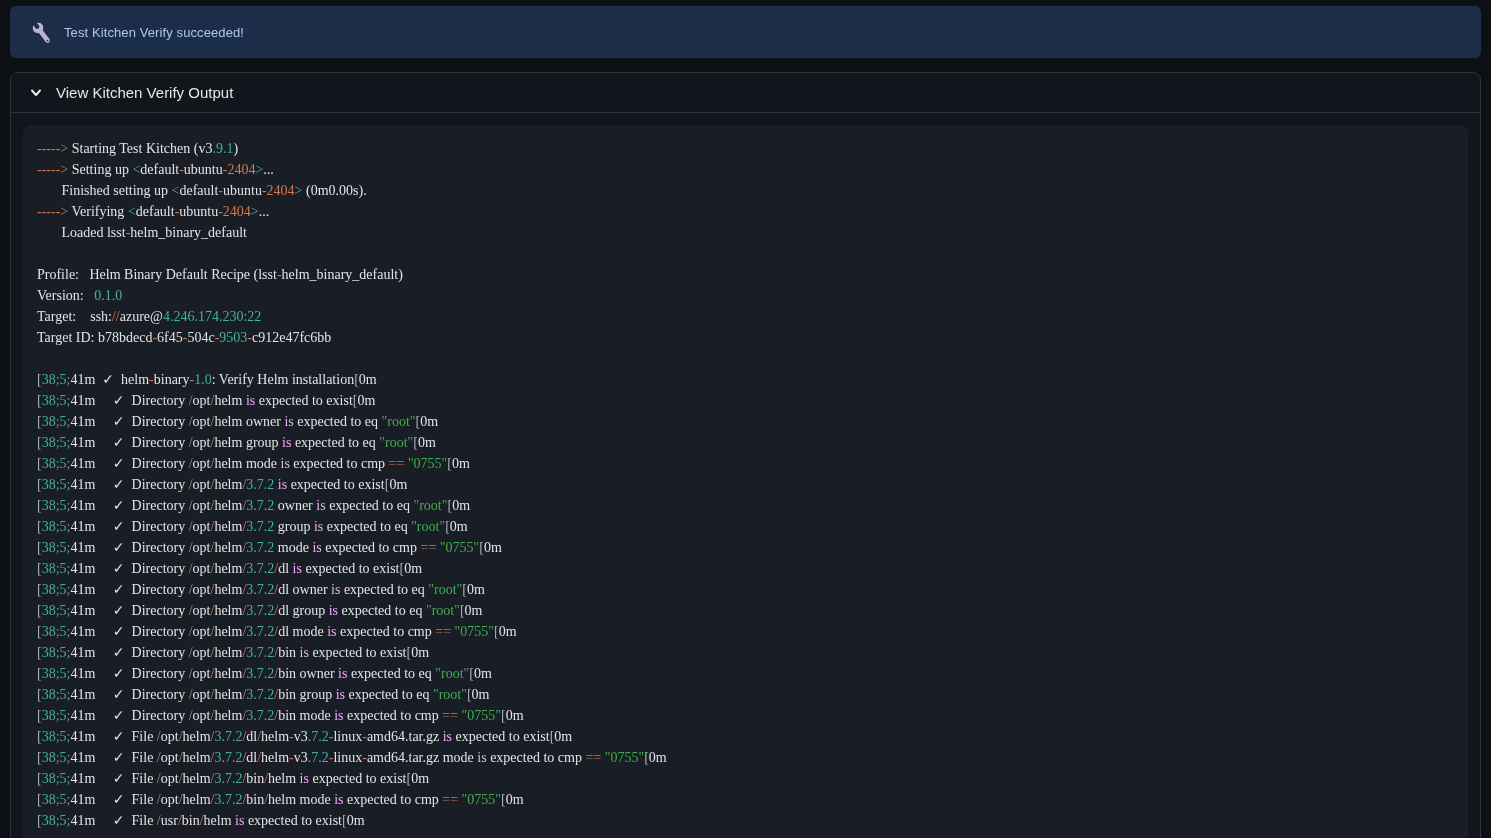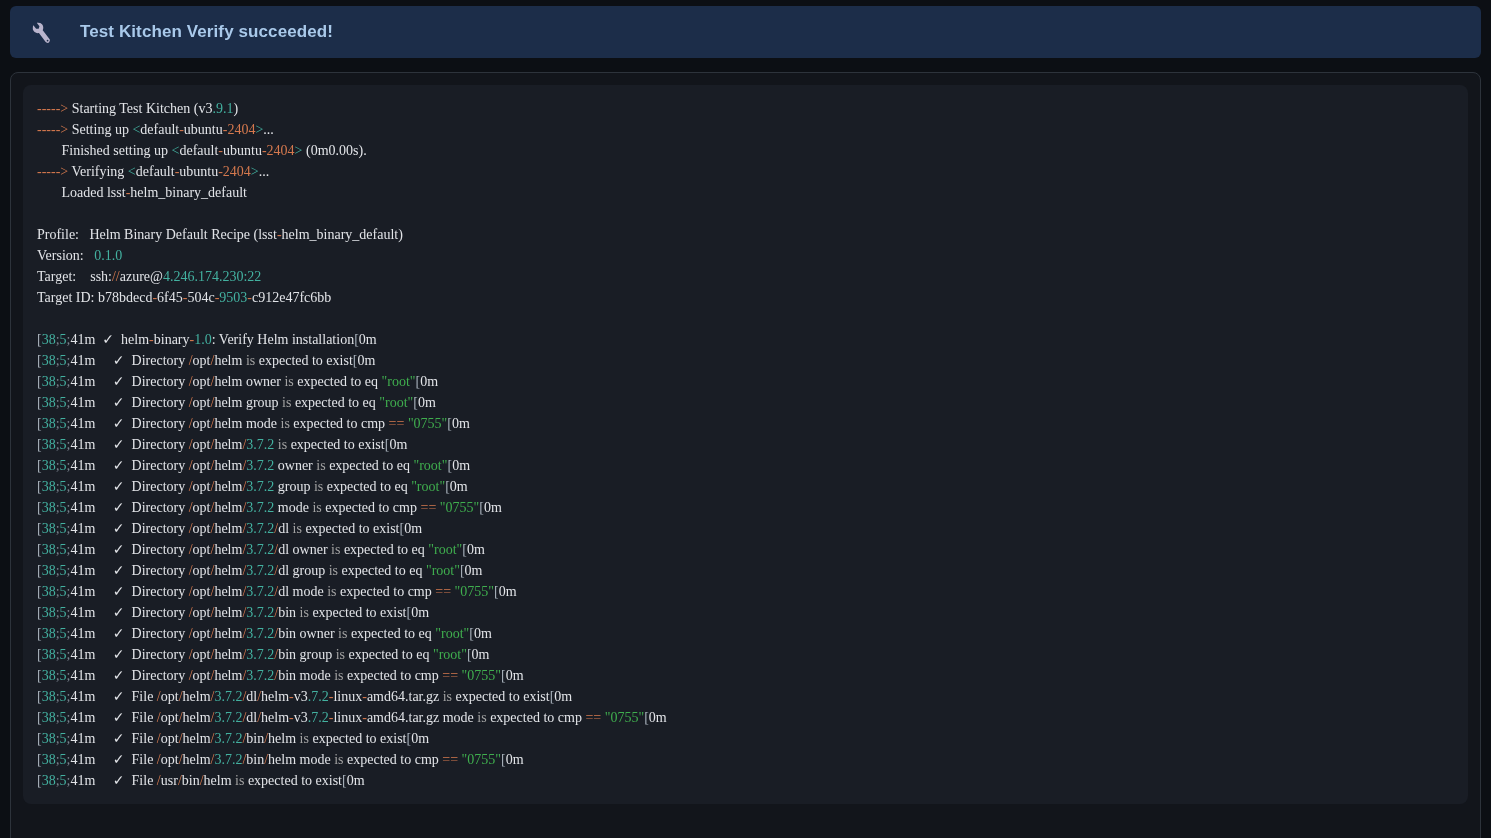--- a/index.html
+++ b/index.html
@@ -15,24 +15,23 @@
     height: 52px;
     background: #1c2d49;
     border-radius: 6px;
     display: flex;
     align-items: center;
     padding: 0 22px;
     gap: 13px;
   }
   .banner .msg {
     color: #a9c9ea;
-    font-size: 17px;
-    font-weight: 700;
+    font-size: 13px;
+    font-weight: 400;
     letter-spacing: .1px;
-    margin-left: 16px;
   }
   .wrench { width: 19px; height: 19px; transform: scaleX(-1) rotate(-8deg); flex: 0 0 auto; }
   
   .panel {
     margin: 0 10px;
     border: 1px solid #2d333b;
     border-radius: 8px;
     background: #12151b;
     height: 900px; 
   }
@@ -57,25 +56,31 @@
     border-radius: 8px;
     padding: 13px 14px;
     font-family: "DejaVu Sans Mono", monospace;
     font-size: 14px;
     line-height: 21px;
     white-space: pre;
     overflow: hidden;
   }
   .term-line { min-height: 21px; font-family: Liberation Serif, serif; }
 </style>
-<style>.c-w{color:#e2e4e8}.c-o{color:#d5794e}.c-t{color:#43b1a0}.c-b{color:#a3a3a3}.c-g{color:#3fae4e}.c-gy{color:#7d8590}.c-br{color:#a9b2bc}</style></head>
+<style>.c-w{color:#e2e4e8}.c-o{color:#d5794e}.c-t{color:#43b1a0}.c-b{color:#f0abfc}.c-g{color:#3fae4e}.c-gy{color:#7d8590}.c-br{color:#a9b2bc}</style></head>
 <body>
 
 <div class="banner">
   <svg class="wrench" viewBox="0 0 512 512" aria-hidden="true">
     <path fill="#b9b4cc" d="M507.73 109.1c-2.24-9.03-13.54-12.09-20.12-5.51l-74.36 74.36-67.88-11.31-11.31-67.88 74.36-74.36c6.62-6.62 3.43-17.9-5.66-20.16-47.38-11.74-99.55.91-136.58 37.93-39.64 39.64-50.55 97.1-34.05 147.2L18.74 402.76c-24.99 24.99-24.99 65.51 0 90.5 24.99 24.99 65.51 24.99 90.5 0l213.21-213.21c50.12 16.71 107.47 5.68 147.37-34.22 37.07-37.07 49.7-89.32 37.91-136.73zM64 472c-13.25 0-24-10.75-24-24 0-13.26 10.75-24 24-24s24 10.74 24 24c0 13.25-10.75 24-24 24z"></path>
   </svg>
   <span class="msg">Test Kitchen Verify succeeded!</span>
 </div>
 
 <div class="panel">
+  <div class="panel-header">
+    <svg class="chev" viewBox="0 0 14 14" aria-hidden="true">
+      <polyline points="3,4.5 7,9 11,4.5" fill="none" stroke="#e4e6e9" stroke-width="2" stroke-linecap="round" stroke-linejoin="round"></polyline>
+    </svg>
+    <span class="title">View Kitchen Verify Output</span>
+  </div>
   <div class="terminal"><div class="term-line"><span class="c-o">-----&gt; </span><span class="c-w">Starting Test Kitchen (v3</span><span class="c-t">.9.1</span><span class="c-w">)</span></div><div class="term-line"><span class="c-o">-----&gt; </span><span class="c-w">Setting up </span><span class="c-t">&lt;</span><span class="c-w">default</span><span class="c-o">-</span><span class="c-w">ubuntu</span><span class="c-o">-2404</span><span class="c-t">&gt;</span><span class="c-w">...</span></div><div class="term-line"><span class="c-w">       Finished setting up </span><span class="c-t">&lt;</span><span class="c-w">default</span><span class="c-o">-</span><span class="c-w">ubuntu</span><span class="c-o">-2404</span><span class="c-t">&gt;</span><span class="c-w"> (0m0.00s).</span></div><div class="term-line"><span class="c-o">-----&gt; </span><span class="c-w">Verifying </span><span class="c-t">&lt;</span><span class="c-w">default</span><span class="c-o">-</span><span class="c-w">ubuntu</span><span class="c-o">-2404</span><span class="c-t">&gt;</span><span class="c-w">...</span></div><div class="term-line"><span class="c-w">       Loaded lsst</span><span class="c-o">-</span><span class="c-w">helm_binary_default</span></div><div class="term-line"> </div><div class="term-line"><span class="c-w">Profile:   Helm Binary Default Recipe (lsst</span><span class="c-o">-</span><span class="c-w">helm_binary_default)</span></div><div class="term-line"><span class="c-w">Version:   </span><span class="c-t">0.1.0</span></div><div class="term-line"><span class="c-w">Target:    ssh:</span><span class="c-o">//</span><span class="c-w">azure@</span><span class="c-t">4.246.174.230:22</span></div><div class="term-line"><span class="c-w">Target ID: b78bdecd</span><span class="c-o">-</span><span class="c-w">6f45</span><span class="c-o">-</span><span class="c-w">504c</span><span class="c-o">-</span><span class="c-t">9503</span><span class="c-o">-</span><span class="c-w">c912e47fc6bb</span></div><div class="term-line"> </div><div class="term-line"><span class="c-br">[</span><span class="c-t">38</span><span class="c-gy">;</span><span class="c-t">5</span><span class="c-gy">;</span><span class="c-w">41m</span><span class="c-w">  ✓  helm</span><span class="c-o">-</span><span class="c-w">binary</span><span class="c-o">-</span><span class="c-t">1.0</span><span class="c-w">: Verify Helm installation</span><span class="c-br">[</span><span class="c-w">0m</span></div><div class="term-line"><span class="c-br">[</span><span class="c-t">38</span><span class="c-gy">;</span><span class="c-t">5</span><span class="c-gy">;</span><span class="c-w">41m</span><span class="c-w">     ✓  Directory </span><span class="c-o">/</span><span class="c-w">opt</span><span class="c-o">/</span><span class="c-w">helm </span><span class="c-b">is</span><span class="c-w"> expected to exist</span><span class="c-br">[</span><span class="c-w">0m</span></div><div class="term-line"><span class="c-br">[</span><span class="c-t">38</span><span class="c-gy">;</span><span class="c-t">5</span><span class="c-gy">;</span><span class="c-w">41m</span><span class="c-w">     ✓  Directory </span><span class="c-o">/</span><span class="c-w">opt</span><span class="c-o">/</span><span class="c-w">helm owner </span><span class="c-b">is</span><span class="c-w"> expected to eq </span><span class="c-g">"root"</span><span class="c-br">[</span><span class="c-w">0m</span></div><div class="term-line"><span class="c-br">[</span><span class="c-t">38</span><span class="c-gy">;</span><span class="c-t">5</span><span class="c-gy">;</span><span class="c-w">41m</span><span class="c-w">     ✓  Directory </span><span class="c-o">/</span><span class="c-w">opt</span><span class="c-o">/</span><span class="c-w">helm group </span><span class="c-b">is</span><span class="c-w"> expected to eq </span><span class="c-g">"root"</span><span class="c-br">[</span><span class="c-w">0m</span></div><div class="term-line"><span class="c-br">[</span><span class="c-t">38</span><span class="c-gy">;</span><span class="c-t">5</span><span class="c-gy">;</span><span class="c-w">41m</span><span class="c-w">     ✓  Directory </span><span class="c-o">/</span><span class="c-w">opt</span><span class="c-o">/</span><span class="c-w">helm mode </span><span class="c-b">is</span><span class="c-w"> expected to cmp </span><span class="c-o">==</span><span class="c-w"> </span><span class="c-g">"0755"</span><span class="c-br">[</span><span class="c-w">0m</span></div><div class="term-line"><span class="c-br">[</span><span class="c-t">38</span><span class="c-gy">;</span><span class="c-t">5</span><span class="c-gy">;</span><span class="c-w">41m</span><span class="c-w">     ✓  Directory </span><span class="c-o">/</span><span class="c-w">opt</span><span class="c-o">/</span><span class="c-w">helm</span><span class="c-o">/</span><span class="c-t">3.7.2</span><span class="c-w"> </span><span class="c-b">is</span><span class="c-w"> expected to exist</span><span class="c-br">[</span><span class="c-w">0m</span></div><div class="term-line"><span class="c-br">[</span><span class="c-t">38</span><span class="c-gy">;</span><span class="c-t">5</span><span class="c-gy">;</span><span class="c-w">41m</span><span class="c-w">     ✓  Directory </span><span class="c-o">/</span><span class="c-w">opt</span><span class="c-o">/</span><span class="c-w">helm</span><span class="c-o">/</span><span class="c-t">3.7.2</span><span class="c-w"> owner </span><span class="c-b">is</span><span class="c-w"> expected to eq </span><span class="c-g">"root"</span><span class="c-br">[</span><span class="c-w">0m</span></div><div class="term-line"><span class="c-br">[</span><span class="c-t">38</span><span class="c-gy">;</span><span class="c-t">5</span><span class="c-gy">;</span><span class="c-w">41m</span><span class="c-w">     ✓  Directory </span><span class="c-o">/</span><span class="c-w">opt</span><span class="c-o">/</span><span class="c-w">helm</span><span class="c-o">/</span><span class="c-t">3.7.2</span><span class="c-w"> group </span><span class="c-b">is</span><span class="c-w"> expected to eq </span><span class="c-g">"root"</span><span class="c-br">[</span><span class="c-w">0m</span></div><div class="term-line"><span class="c-br">[</span><span class="c-t">38</span><span class="c-gy">;</span><span class="c-t">5</span><span class="c-gy">;</span><span class="c-w">41m</span><span class="c-w">     ✓  Directory </span><span class="c-o">/</span><span class="c-w">opt</span><span class="c-o">/</span><span class="c-w">helm</span><span class="c-o">/</span><span class="c-t">3.7.2</span><span class="c-w"> mode </span><span class="c-b">is</span><span class="c-w"> expected to cmp </span><span class="c-o">==</span><span class="c-w"> </span><span class="c-g">"0755"</span><span class="c-br">[</span><span class="c-w">0m</span></div><div class="term-line"><span class="c-br">[</span><span class="c-t">38</span><span class="c-gy">;</span><span class="c-t">5</span><span class="c-gy">;</span><span class="c-w">41m</span><span class="c-w">     ✓  Directory </span><span class="c-o">/</span><span class="c-w">opt</span><span class="c-o">/</span><span class="c-w">helm</span><span class="c-o">/</span><span class="c-t">3.7.2</span><span class="c-o">/</span><span class="c-w">dl </span><span class="c-b">is</span><span class="c-w"> expected to exist</span><span class="c-br">[</span><span class="c-w">0m</span></div><div class="term-line"><span class="c-br">[</span><span class="c-t">38</span><span class="c-gy">;</span><span class="c-t">5</span><span class="c-gy">;</span><span class="c-w">41m</span><span class="c-w">     ✓  Directory </span><span class="c-o">/</span><span class="c-w">opt</span><span class="c-o">/</span><span class="c-w">helm</span><span class="c-o">/</span><span class="c-t">3.7.2</span><span class="c-o">/</span><span class="c-w">dl owner </span><span class="c-b">is</span><span class="c-w"> expected to eq </span><span class="c-g">"root"</span><span class="c-br">[</span><span class="c-w">0m</span></div><div class="term-line"><span class="c-br">[</span><span class="c-t">38</span><span class="c-gy">;</span><span class="c-t">5</span><span class="c-gy">;</span><span class="c-w">41m</span><span class="c-w">     ✓  Directory </span><span class="c-o">/</span><span class="c-w">opt</span><span class="c-o">/</span><span class="c-w">helm</span><span class="c-o">/</span><span class="c-t">3.7.2</span><span class="c-o">/</span><span class="c-w">dl group </span><span class="c-b">is</span><span class="c-w"> expected to eq </span><span class="c-g">"root"</span><span class="c-br">[</span><span class="c-w">0m</span></div><div class="term-line"><span class="c-br">[</span><span class="c-t">38</span><span class="c-gy">;</span><span class="c-t">5</span><span class="c-gy">;</span><span class="c-w">41m</span><span class="c-w">     ✓  Directory </span><span class="c-o">/</span><span class="c-w">opt</span><span class="c-o">/</span><span class="c-w">helm</span><span class="c-o">/</span><span class="c-t">3.7.2</span><span class="c-o">/</span><span class="c-w">dl mode </span><span class="c-b">is</span><span class="c-w"> expected to cmp </span><span class="c-o">==</span><span class="c-w"> </span><span class="c-g">"0755"</span><span class="c-br">[</span><span class="c-w">0m</span></div><div class="term-line"><span class="c-br">[</span><span class="c-t">38</span><span class="c-gy">;</span><span class="c-t">5</span><span class="c-gy">;</span><span class="c-w">41m</span><span class="c-w">     ✓  Directory </span><span class="c-o">/</span><span class="c-w">opt</span><span class="c-o">/</span><span class="c-w">helm</span><span class="c-o">/</span><span class="c-t">3.7.2</span><span class="c-o">/</span><span class="c-w">bin </span><span class="c-b">is</span><span class="c-w"> expected to exist</span><span class="c-br">[</span><span class="c-w">0m</span></div><div class="term-line"><span class="c-br">[</span><span class="c-t">38</span><span class="c-gy">;</span><span class="c-t">5</span><span class="c-gy">;</span><span class="c-w">41m</span><span class="c-w">     ✓  Directory </span><span class="c-o">/</span><span class="c-w">opt</span><span class="c-o">/</span><span class="c-w">helm</span><span class="c-o">/</span><span class="c-t">3.7.2</span><span class="c-o">/</span><span class="c-w">bin owner </span><span class="c-b">is</span><span class="c-w"> expected to eq </span><span class="c-g">"root"</span><span class="c-br">[</span><span class="c-w">0m</span></div><div class="term-line"><span class="c-br">[</span><span class="c-t">38</span><span class="c-gy">;</span><span class="c-t">5</span><span class="c-gy">;</span><span class="c-w">41m</span><span class="c-w">     ✓  Directory </span><span class="c-o">/</span><span class="c-w">opt</span><span class="c-o">/</span><span class="c-w">helm</span><span class="c-o">/</span><span class="c-t">3.7.2</span><span class="c-o">/</span><span class="c-w">bin group </span><span class="c-b">is</span><span class="c-w"> expected to eq </span><span class="c-g">"root"</span><span class="c-br">[</span><span class="c-w">0m</span></div><div class="term-line"><span class="c-br">[</span><span class="c-t">38</span><span class="c-gy">;</span><span class="c-t">5</span><span class="c-gy">;</span><span class="c-w">41m</span><span class="c-w">     ✓  Directory </span><span class="c-o">/</span><span class="c-w">opt</span><span class="c-o">/</span><span class="c-w">helm</span><span class="c-o">/</span><span class="c-t">3.7.2</span><span class="c-o">/</span><span class="c-w">bin mode </span><span class="c-b">is</span><span class="c-w"> expected to cmp </span><span class="c-o">==</span><span class="c-w"> </span><span class="c-g">"0755"</span><span class="c-br">[</span><span class="c-w">0m</span></div><div class="term-line"><span class="c-br">[</span><span class="c-t">38</span><span class="c-gy">;</span><span class="c-t">5</span><span class="c-gy">;</span><span class="c-w">41m</span><span class="c-w">     ✓  File </span><span class="c-o">/</span><span class="c-w">opt</span><span class="c-o">/</span><span class="c-w">helm</span><span class="c-o">/</span><span class="c-t">3.7.2</span><span class="c-o">/</span><span class="c-w">dl</span><span class="c-o">/</span><span class="c-w">helm</span><span class="c-o">-</span><span class="c-w">v3</span><span class="c-t">.7.2</span><span class="c-o">-</span><span class="c-w">linux</span><span class="c-o">-</span><span class="c-w">amd64</span><span class="c-w">.tar.gz </span><span class="c-b">is</span><span class="c-w"> expected to exist</span><span class="c-br">[</span><span class="c-w">0m</span></div><div class="term-line"><span class="c-br">[</span><span class="c-t">38</span><span class="c-gy">;</span><span class="c-t">5</span><span class="c-gy">;</span><span class="c-w">41m</span><span class="c-w">     ✓  File </span><span class="c-o">/</span><span class="c-w">opt</span><span class="c-o">/</span><span class="c-w">helm</span><span class="c-o">/</span><span class="c-t">3.7.2</span><span class="c-o">/</span><span class="c-w">dl</span><span class="c-o">/</span><span class="c-w">helm</span><span class="c-o">-</span><span class="c-w">v3</span><span class="c-t">.7.2</span><span class="c-o">-</span><span class="c-w">linux</span><span class="c-o">-</span><span class="c-w">amd64</span><span class="c-w">.tar.gz mode </span><span class="c-b">is</span><span class="c-w"> expected to cmp </span><span class="c-o">==</span><span class="c-w"> </span><span class="c-g">"0755"</span><span class="c-br">[</span><span class="c-w">0m</span></div><div class="term-line"><span class="c-br">[</span><span class="c-t">38</span><span class="c-gy">;</span><span class="c-t">5</span><span class="c-gy">;</span><span class="c-w">41m</span><span class="c-w">     ✓  File </span><span class="c-o">/</span><span class="c-w">opt</span><span class="c-o">/</span><span class="c-w">helm</span><span class="c-o">/</span><span class="c-t">3.7.2</span><span class="c-o">/</span><span class="c-w">bin</span><span class="c-o">/</span><span class="c-w">helm </span><span class="c-b">is</span><span class="c-w"> expected to exist</span><span class="c-br">[</span><span class="c-w">0m</span></div><div class="term-line"><span class="c-br">[</span><span class="c-t">38</span><span class="c-gy">;</span><span class="c-t">5</span><span class="c-gy">;</span><span class="c-w">41m</span><span class="c-w">     ✓  File </span><span class="c-o">/</span><span class="c-w">opt</span><span class="c-o">/</span><span class="c-w">helm</span><span class="c-o">/</span><span class="c-t">3.7.2</span><span class="c-o">/</span><span class="c-w">bin</span><span class="c-o">/</span><span class="c-w">helm mode </span><span class="c-b">is</span><span class="c-w"> expected to cmp </span><span class="c-o">==</span><span class="c-w"> </span><span class="c-g">"0755"</span><span class="c-br">[</span><span class="c-w">0m</span></div><div class="term-line"><span class="c-br">[</span><span class="c-t">38</span><span class="c-gy">;</span><span class="c-t">5</span><span class="c-gy">;</span><span class="c-w">41m</span><span class="c-w">     ✓  File </span><span class="c-o">/</span><span class="c-w">usr</span><span class="c-o">/</span><span class="c-w">bin</span><span class="c-o">/</span><span class="c-w">helm </span><span class="c-b">is</span><span class="c-w"> expected to exist</span><span class="c-br">[</span><span class="c-w">0m</span></div></div>
 </div>
 
 </body></html>

